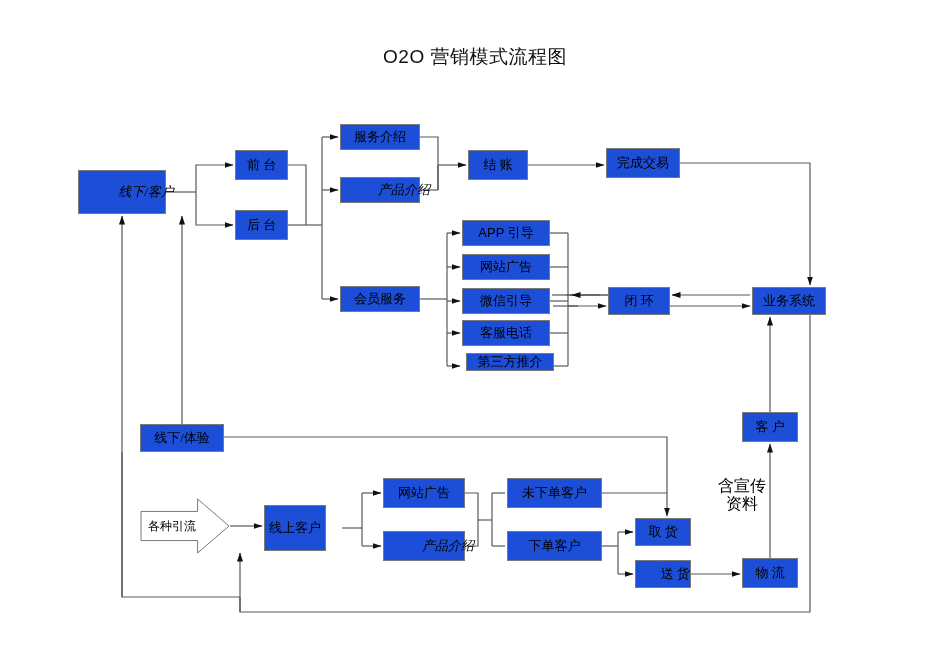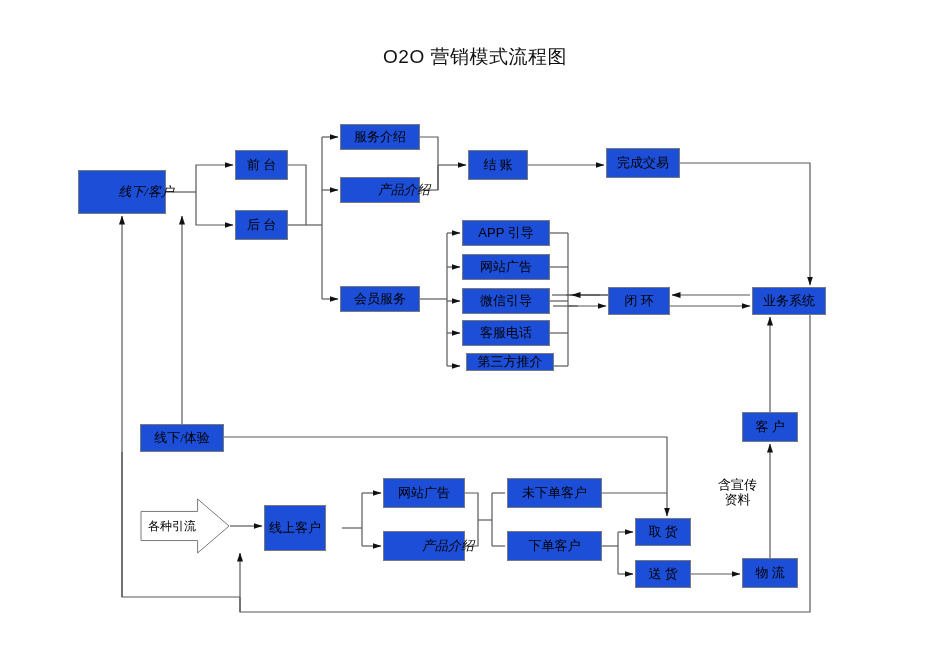--- a/index.html
+++ b/index.html
@@ -62,25 +62,25 @@
     left: 8px;
     top: 50%;
     transform: translateY(-50%);
     font-size: 12px;
     font-family: "Liberation Serif", "DejaVu Serif", serif;
     color: #000;
     white-space: nowrap;
   }
   .edge-label {
     position: absolute;
-    font-size: 13px;
+    font-size: 16px;
     line-height: 1.15;
     text-align: center;
     color: #000;
-    font-family: Liberation Sans, sans-serif;
+    font-family: Liberation Mono, monospace;
     white-space: pre-line;
   }
 </style>
 </head>
 <body>
 
 <div class="page-title">O2O 营销模式流程图</div>
 
 <svg id="canvas" viewBox="0 0 950 672" xmlns="http://www.w3.org/2000/svg">
   <defs>
@@ -215,21 +215,21 @@
     </div>
     <div class="node" style="left: 507px; top: 478px; width: 95px; height: 30px;">
       <span>未下单客户</span>
     </div>
     <div class="node" style="left: 507px; top: 531px; width: 95px; height: 30px;">
       <span>下单客户</span>
     </div>
     <div class="node" style="left: 635px; top: 518px; width: 56px; height: 28px;">
       <span>取 货</span>
     </div>
-    <div class="node" style="left: 635px; top: 560px; width: 56px; height: 28px;">
+    <div class="node" style="left: 635px; top: 560px; width: 56px; height: 28px; justify-content: flex-end;">
       <span>送 货</span>
     </div>
     <div class="node" style="left: 742px; top: 558px; width: 56px; height: 30px;">
       <span>物 流</span>
     </div>
     <div class="node" style="left: 742px; top: 412px; width: 56px; height: 30px;">
       <span>客 户</span>
     </div>
     <div class="arrow-shape" style="left: 140px; top: 498px; width: 90px; height: 56px;"><svg width="90" height="56" viewBox="0 0 90 56">
         <path d="M1,13.44 L57.6,13.44 L57.6,1 L89,28 L57.6,55 L57.6,42.56 L1,42.56 Z" fill="#ffffff" stroke="#7a7a7a" stroke-width="1"></path>

